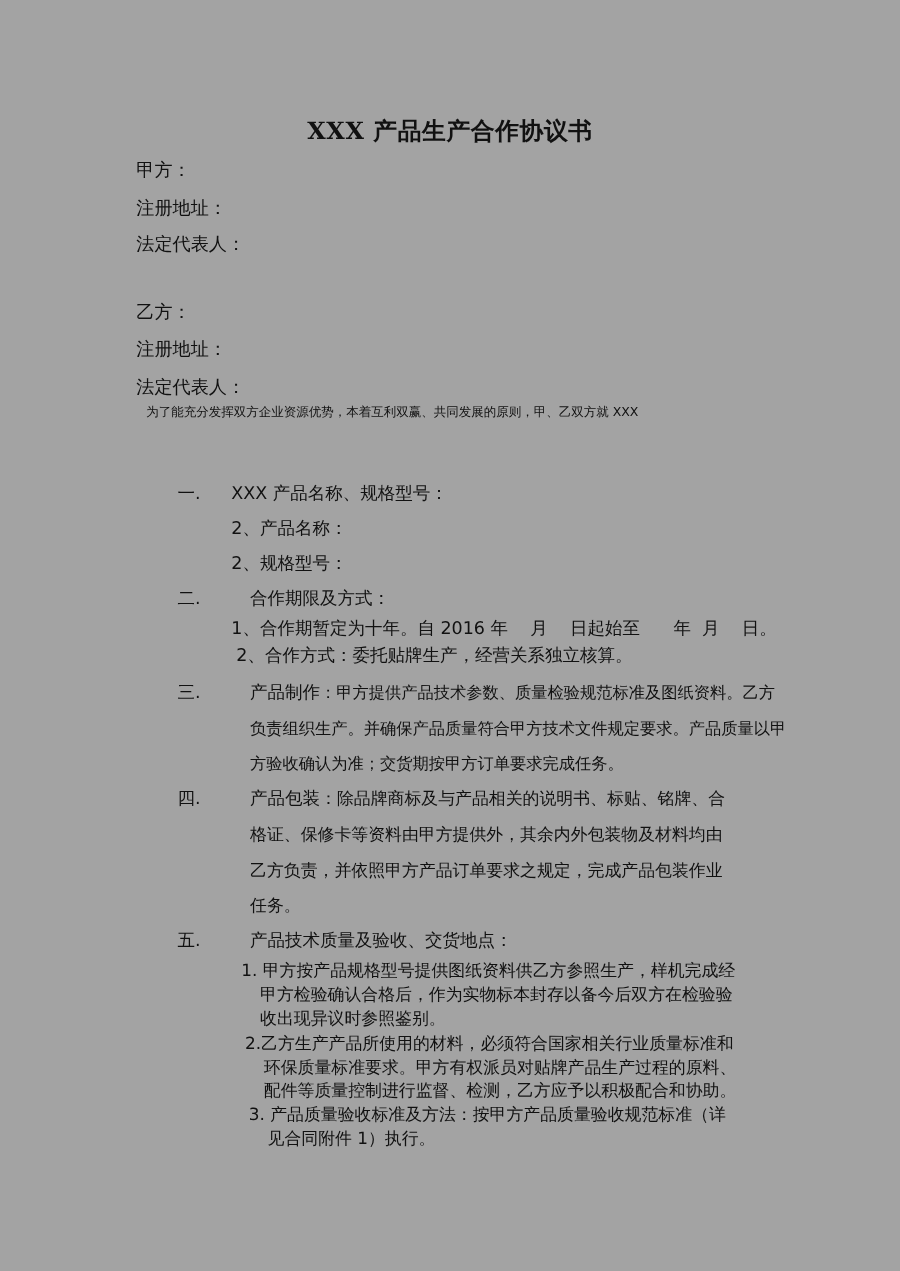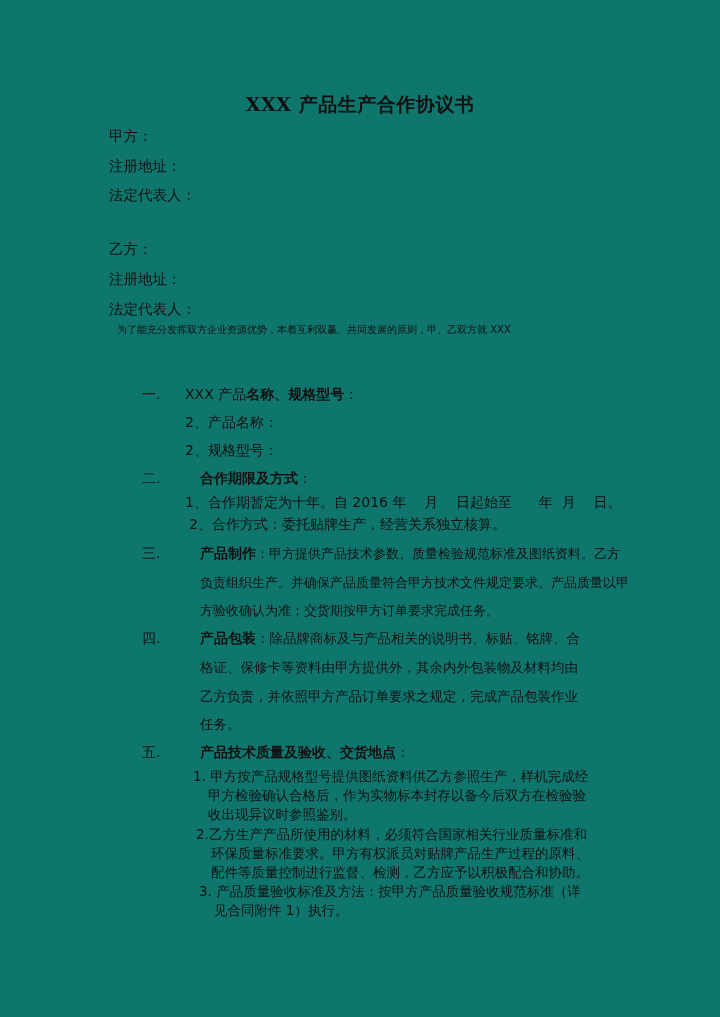--- a/index.html
+++ b/index.html
@@ -12,21 +12,21 @@
       height: 1017px;
       position: relative;
       overflow: hidden;
       font-family: "DejaVu Sans", "Liberation Sans", sans-serif;
       color: #111111;
     }
     .page {
       position: absolute;
       left: 0; top: 0;
       width: 720px; height: 1017px;
-      background: #0f766e;
+      background: #a3a3a3;
     }
     .abs { position: absolute; white-space: nowrap; }
     .title {
       left: 0; width: 720px; top: 92px;
       text-align: center;
       font-family: "DejaVu Serif", "Liberation Serif", serif;
       font-weight: bold;
       font-size: 19px;
       letter-spacing: 0.5px;
     }
@@ -38,21 +38,21 @@
       left: 109px;
       font-size: 10px;
     }
     .sec-num {
       left: 142px;
       font-size: 14px;
     }
     .sec-head {
       font-size: 14px;
     }
-    .b { font-weight: bold; }
+    .b { font-weight: normal; }
     .item {
       font-size: 14px;
     }
     .body13 { font-size: 13px; }
     .body135 { font-size: 13.5px; }
   </style>
 </head>
 <body>
 
 <div class="page">

